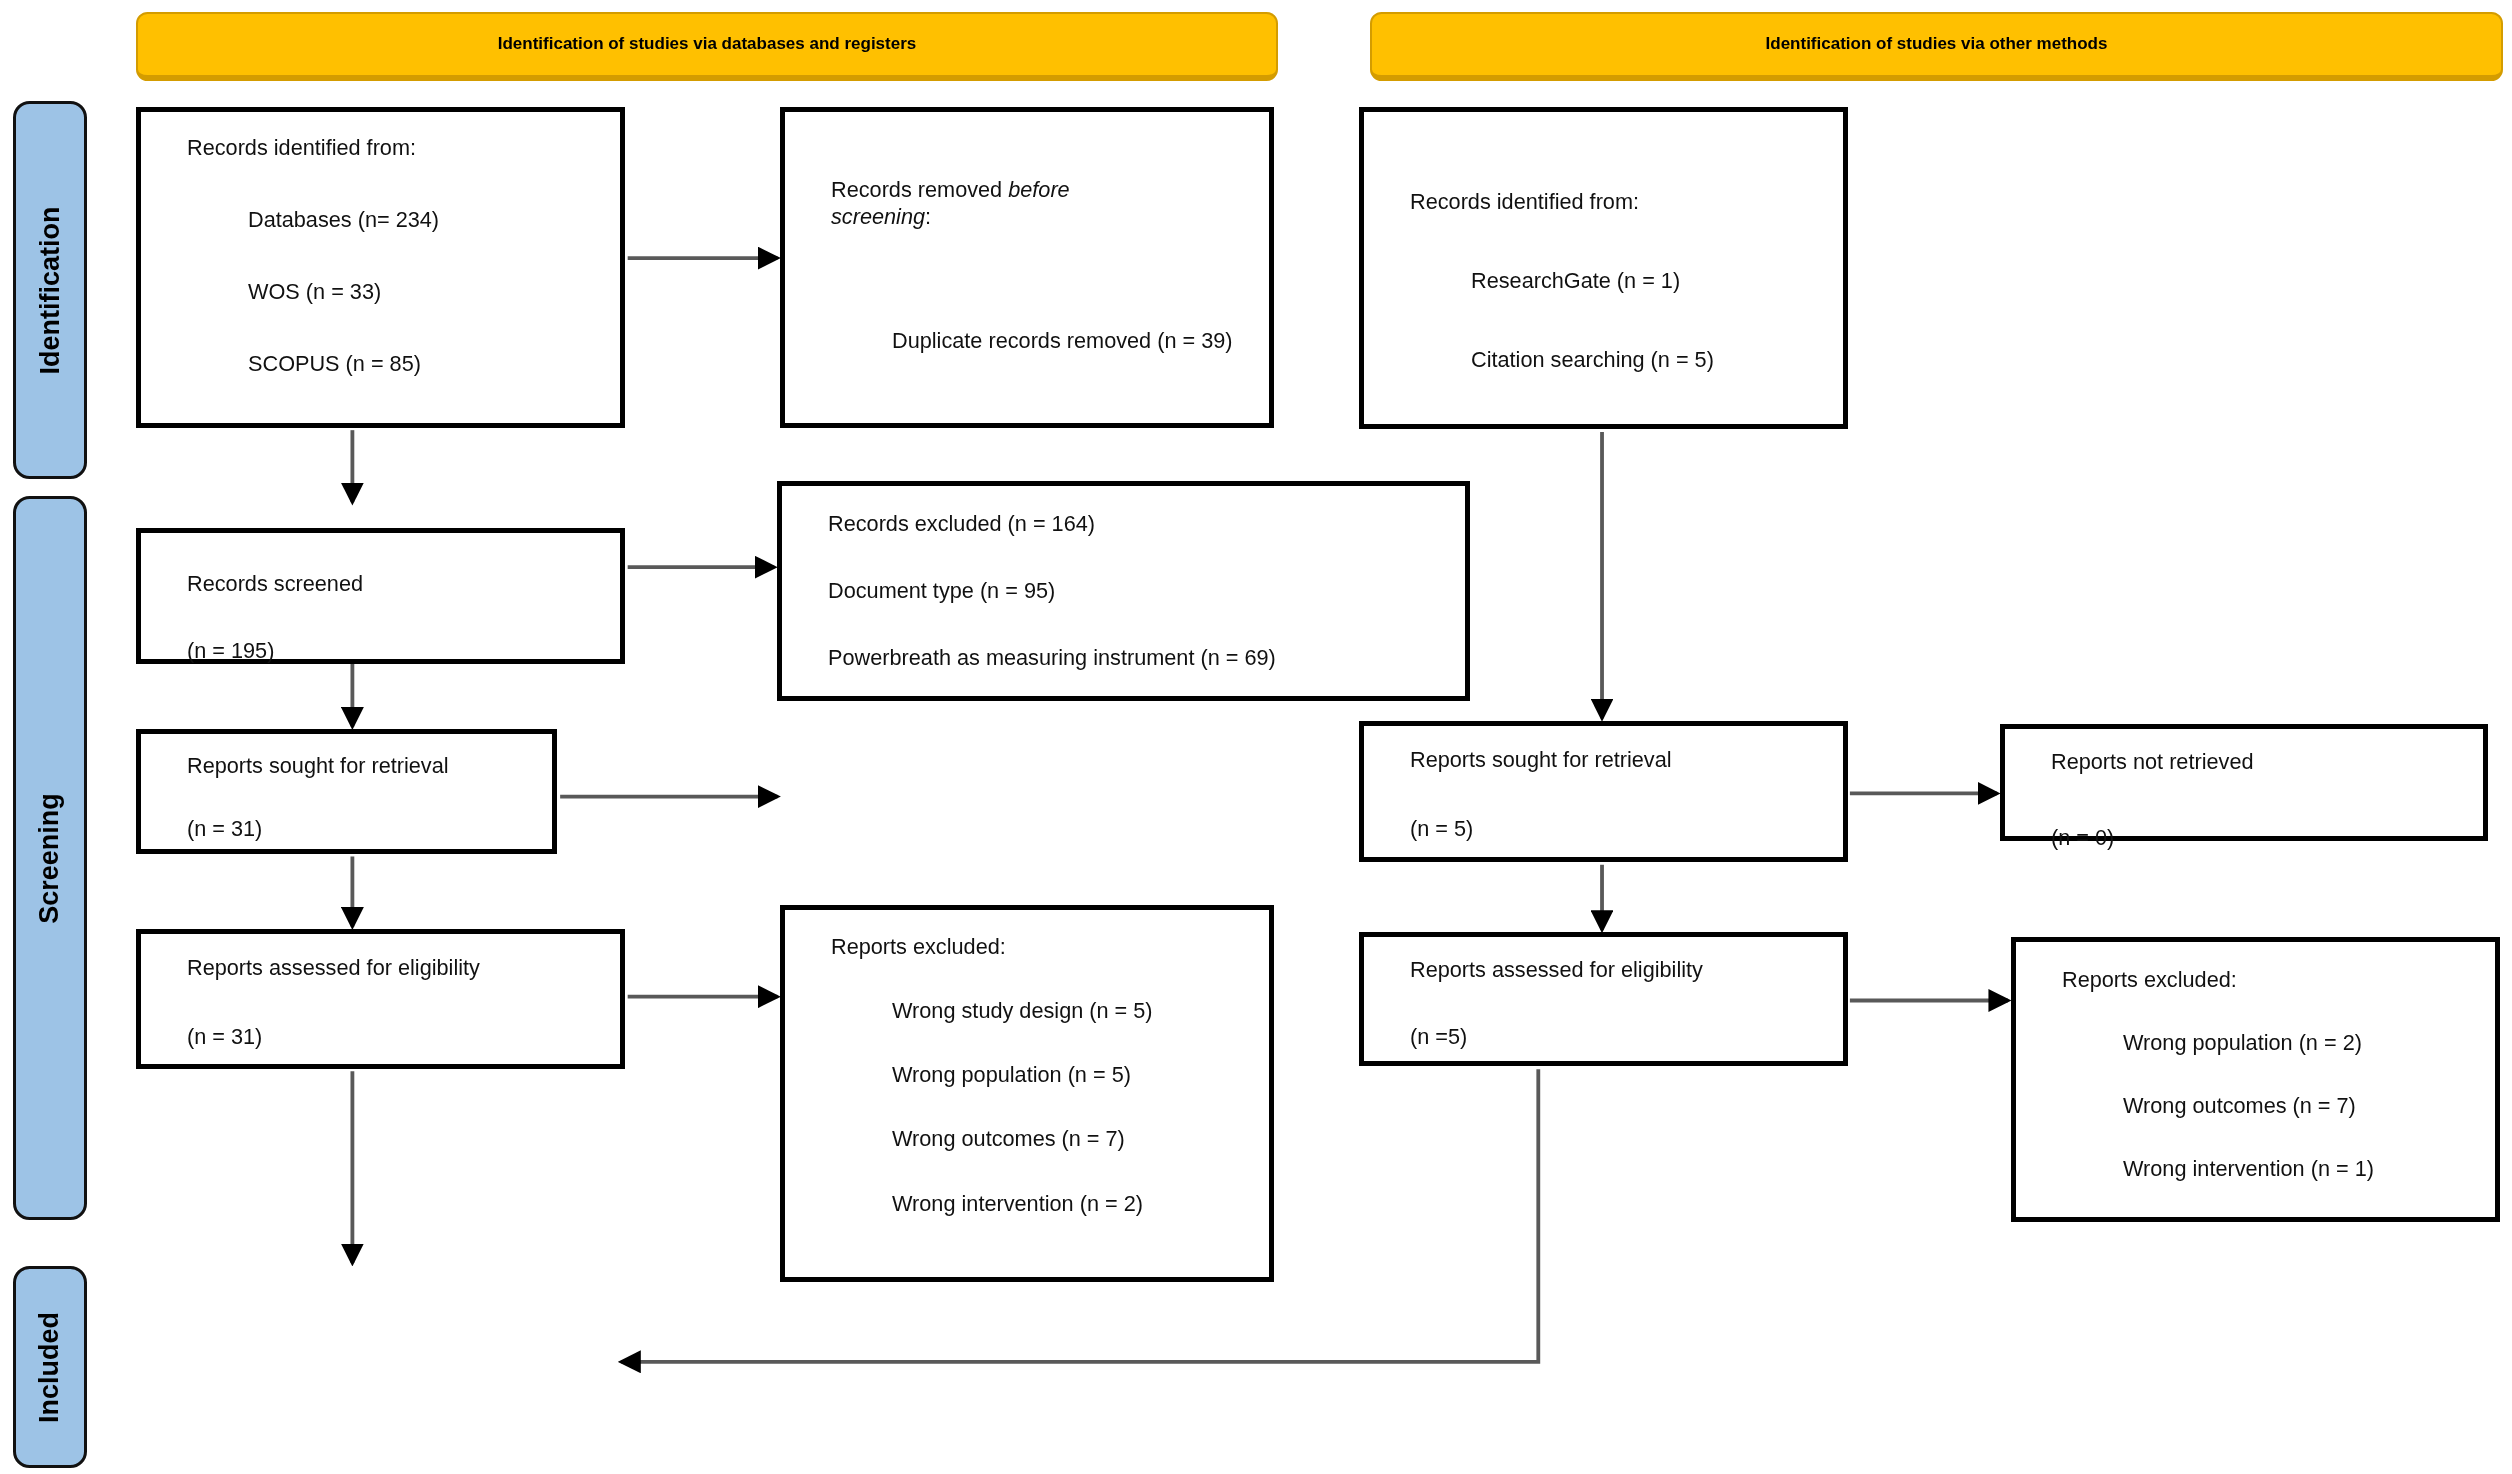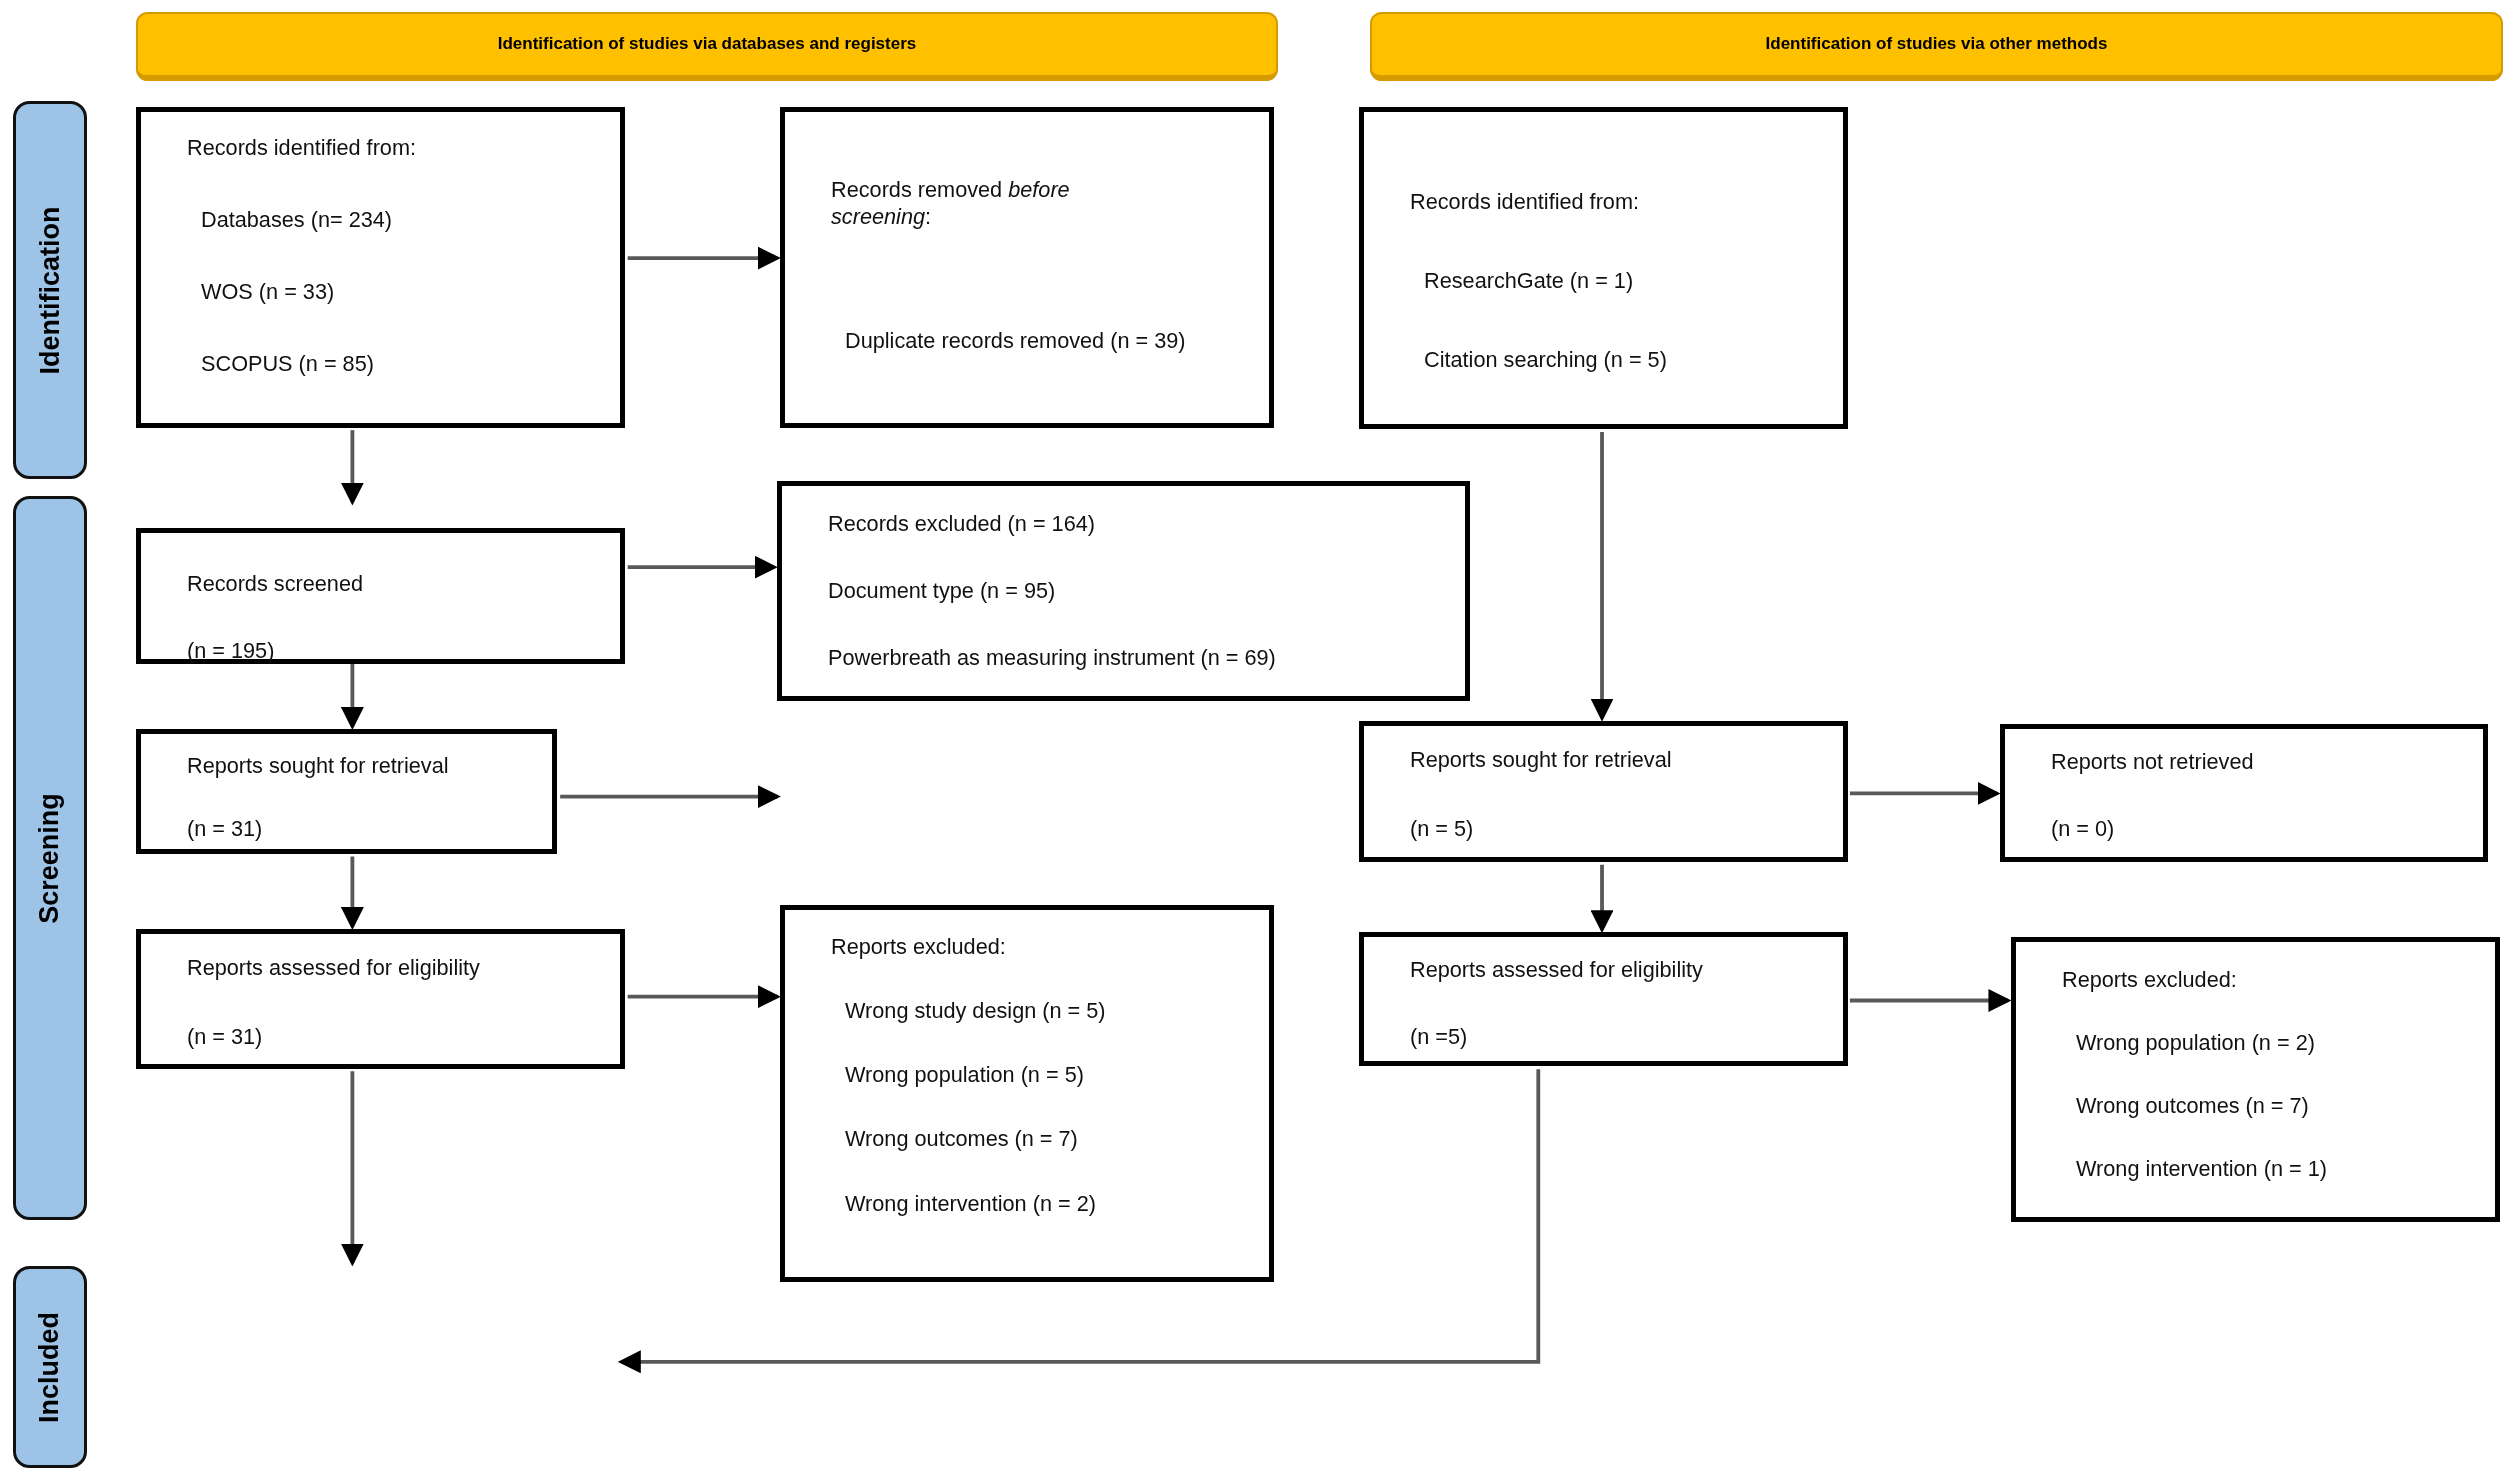--- a/index.html
+++ b/index.html
@@ -48,37 +48,37 @@
   }
   .box{
     position:absolute;z-index:2;
     background:#ffffff;
     border:5.1px solid var(--box-border);
     box-sizing:border-box;
     font-size:21.7px;line-height:1.25;
     display:flex;flex-direction:column;
   }
   .box .line{padding-left:46px;padding-right:19px;}
-  .box .indent{padding-left:60px;}
+  .box .indent{padding-left:107px;}
   #box-a{left:136px;top:107px;width:489px;height:321px;padding-top:21.7px;}
   #box-a .line{margin-bottom:45px;}
   #box-b{left:780px;top:107px;width:494px;height:321px;padding-top:64px;gap:40px;}
   #box-b .title{max-width:331px;margin-bottom:57px;}
   #box-c{left:1359px;top:107px;width:489px;height:322px;padding-top:76px;}
   #box-c .line{margin-bottom:52px;}
   #box-d{left:136px;top:505px;width:489px;height:136px;padding-top:37px;margin-top:23px;}
   #box-d .line{margin-bottom:40px;}
   #box-e{left:777px;top:481px;width:693px;height:220px;padding-top:24px;}
   #box-e .line{margin-bottom:40px;}
   #box-f{left:136px;top:729px;width:421px;height:125px;padding-top:18px;}
   #box-f .line{margin-bottom:36px;}
   #box-g{left:780px;top:748px;width:494px;height:96px;justify-content:center;}
   #box-h{left:1359px;top:721px;width:489px;height:141px;padding-top:20.4px;}
   #box-h .line{margin-bottom:41px;}
-  #box-i{left:2000px;top:724px;width:488px;height:138px;padding-top:19px;}
+  #box-i{left:2000px;top:724px;width:488px;height:117px;padding-top:19px;gap:9px;}
   #box-i .line{margin-bottom:40px;}
   #box-j{left:136px;top:929px;width:489px;height:140px;padding-top:20.4px;}
   #box-j .line{margin-bottom:41px;}
   #box-k{left:780px;top:905px;width:494px;height:377px;padding-top:23px;}
   #box-k .line{margin-bottom:37px;}
   #box-l{left:1359px;top:932px;width:489px;height:134px;padding-top:19px;}
   #box-l .line{margin-bottom:40px;}
   #box-m{left:2011px;top:937px;width:489px;height:285px;padding-top:24px;}
   #box-m .line{margin-bottom:36px;}
   #box-n{left:136px;top:1266px;width:481px;height:189px;padding-top:33px;}

